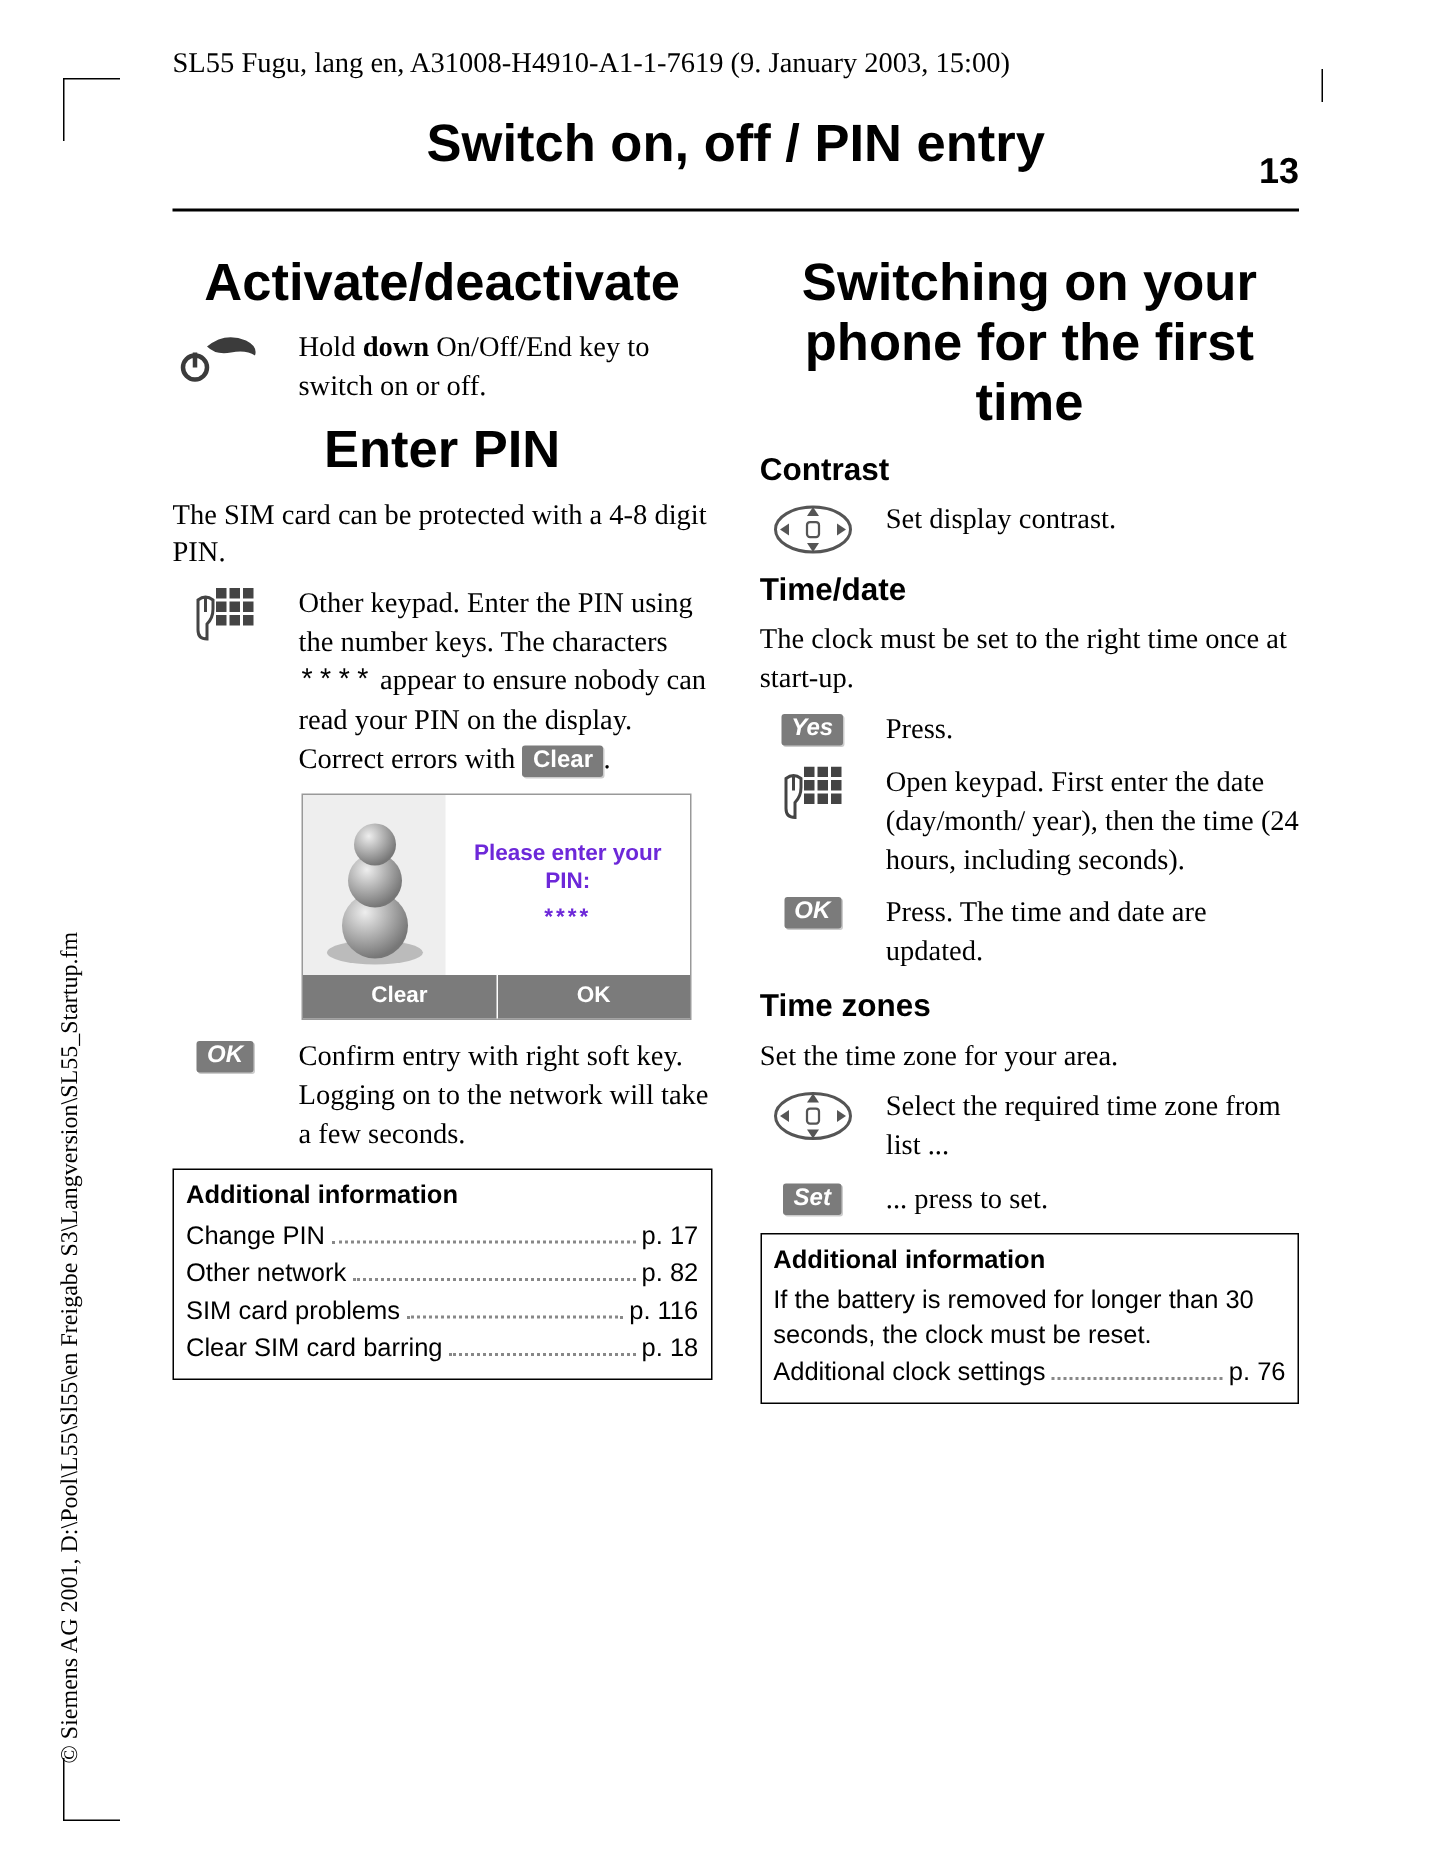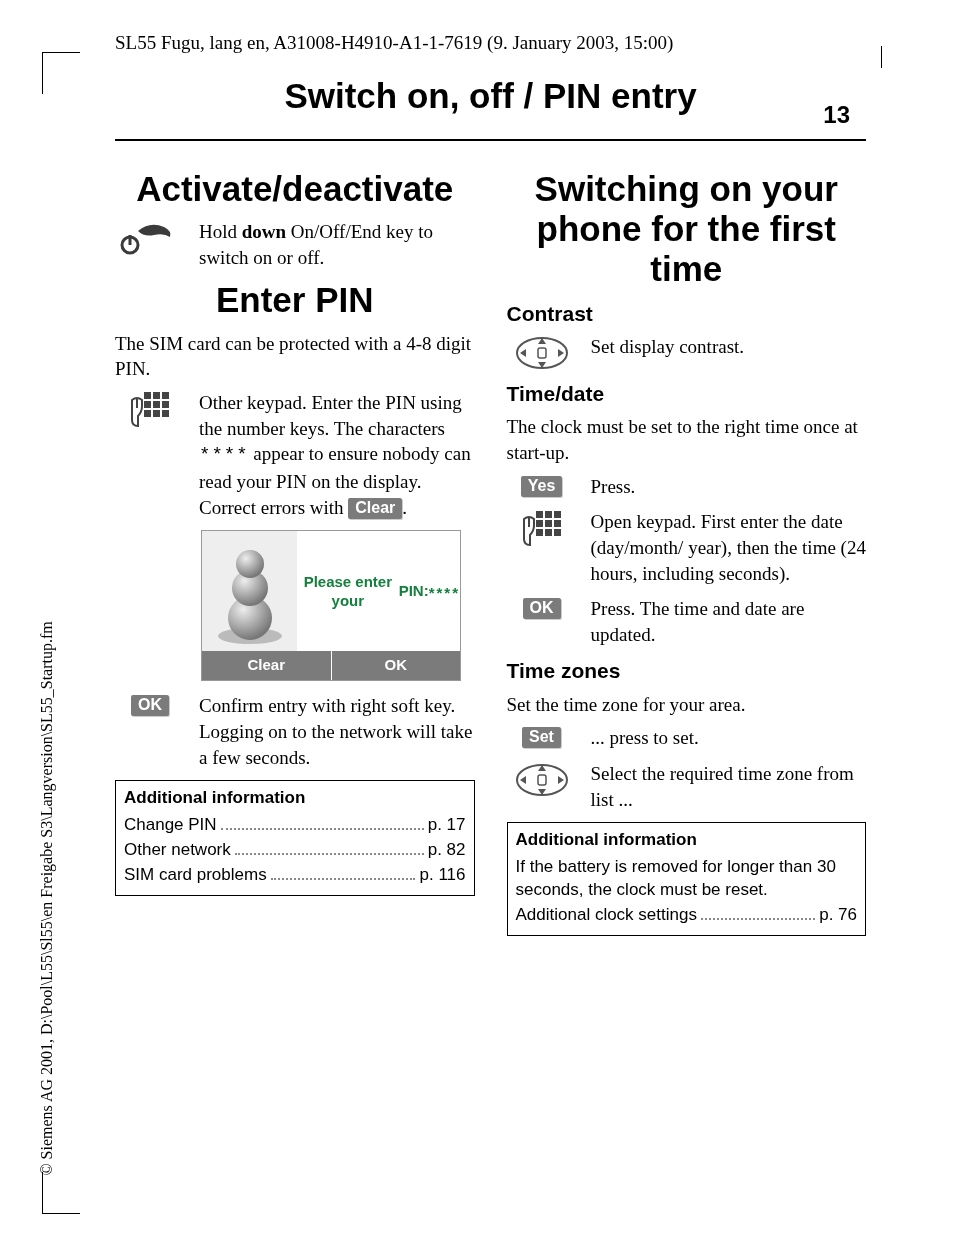--- a/index.html
+++ b/index.html
@@ -49,21 +49,21 @@
     font-weight: bold;
     font-size: 35px;
     text-align: center;
     flex: 1;
   }
   .page-num {
     font-family: Arial, Helvetica, sans-serif;
     font-weight: bold;
     font-size: 24px;
     position: absolute;
-    right: 16px;
+    right: 0;
     bottom: 8px;
     text-align: right;
   }
   .cols {
     display: flex;
     gap: 32px;
   }
   .col { flex: 1; min-width: 0; }
   h2 {
     font-family: Arial, Helvetica, sans-serif;
@@ -101,21 +101,21 @@
     color: #fff;
     font-family: Arial, Helvetica, sans-serif;
     font-weight: bold;
     font-size: 16px;
     padding: 2px 7px 3px;
     border-radius: 2px;
     line-height: 1;
     vertical-align: 1px;
     box-shadow: 1px 1px 0 #ccc;
   }
-  .softkey-cell .softkey { min-width: 38px; text-align: right;}
+  .softkey-cell .softkey { min-width: 38px; text-align: right; font-style: italic;}
   .stars { font-family: 'Courier New', monospace; letter-spacing: 1px; }
   .phone-screen {
     width: 260px;
     margin: 8px 0 12px 86px;
     border: 1px solid #999;
     background: #fff;
     font-family: Arial, Helvetica, sans-serif;
   }
   .phone-main {
     display: flex;
@@ -124,26 +124,26 @@
   .phone-img {
     flex: 0 0 95px;
     background: #eee;
     display: flex;
     align-items: center;
     justify-content: center;
   }
   .phone-text {
     flex: 1;
     display: flex;
-    flex-direction: row;
+    flex-direction: column;
     align-items: center;
     justify-content: center;
     font-weight: bold;
     font-size: 15px;
-    color: #15803d;
+    color: #6d28d9;
     text-align: center;
     line-height: 1.3;
   }
   .phone-text .sk-stars { margin-top: 4px; letter-spacing: 2px;}
   .phone-keys {
     display: flex;
     background: #7b7b7b;
     color: #fff;
     font-weight: bold;
     font-size: 15px;
@@ -299,20 +299,25 @@
         <div class="toc-line">
           <span class="toc-label">Other network</span>
             <span class="toc-dots"></span>
             <span class="toc-page">p. 82</span>
         </div>
         <div class="toc-line">
           <span class="toc-label">SIM card problems</span>
             <span class="toc-dots"></span>
             <span class="toc-page">p. 116</span>
         </div>
+        <div class="toc-line">
+          <span class="toc-label">Clear SIM card barring</span>
+            <span class="toc-dots"></span>
+            <span class="toc-page">p. 18</span>
+        </div>
       </div>
     </div>
 
     <div class="col">
       <h2>Switching on your phone for the first time</h2>
 
       <h3>Contrast</h3>
       <div class="row">
         <div class="icon-cell">
           <svg width="54" height="34" viewBox="0 0 54 34">
@@ -362,40 +367,40 @@
         <div class="icon-cell softkey-cell">
           <span class="softkey">OK</span>
         </div>
         <div class="text-cell">Press. The time and date are updated.</div>
       </div>
 
       <h3>Time zones</h3>
       <p>Set the time zone for your area.</p>
 
       <div class="row">
-        <div class="icon-cell softkey-cell">
-          <span class="softkey">Set</span>
-        </div>
-        <div class="text-cell">... press to set.</div>
-      </div>
-
-      <div class="row">
         <div class="icon-cell">
           <svg width="54" height="34" viewBox="0 0 54 34">
             <ellipse cx="27" cy="17" rx="25" ry="15" fill="none" stroke="#555" stroke-width="2"></ellipse>
             <polygon points="27,2 23,8 31,8" fill="#555"></polygon>
             <polygon points="27,32 23,26 31,26" fill="#555"></polygon>
             <polygon points="5,17 11,13 11,21" fill="#555"></polygon>
             <polygon points="49,17 43,13 43,21" fill="#555"></polygon>
             <rect x="23" y="12" width="8" height="10" rx="2" fill="none" stroke="#555" stroke-width="1.5"></rect>
           </svg>
         </div>
         <div class="text-cell">Select the required time zone from list ...</div>
       </div>
 
+      <div class="row">
+        <div class="icon-cell softkey-cell">
+          <span class="softkey">Set</span>
+        </div>
+        <div class="text-cell">... press to set.</div>
+      </div>
+
       <div class="info-box">
         <h4>Additional information</h4>
         <div class="info-body">If the battery is removed for longer than 30 seconds, the clock must be reset.</div>
         <div class="toc-line">
           <span class="toc-label">Additional clock settings</span>
             <span class="toc-dots"></span>
             <span class="toc-page">p. 76</span>
         </div>
       </div>
 

